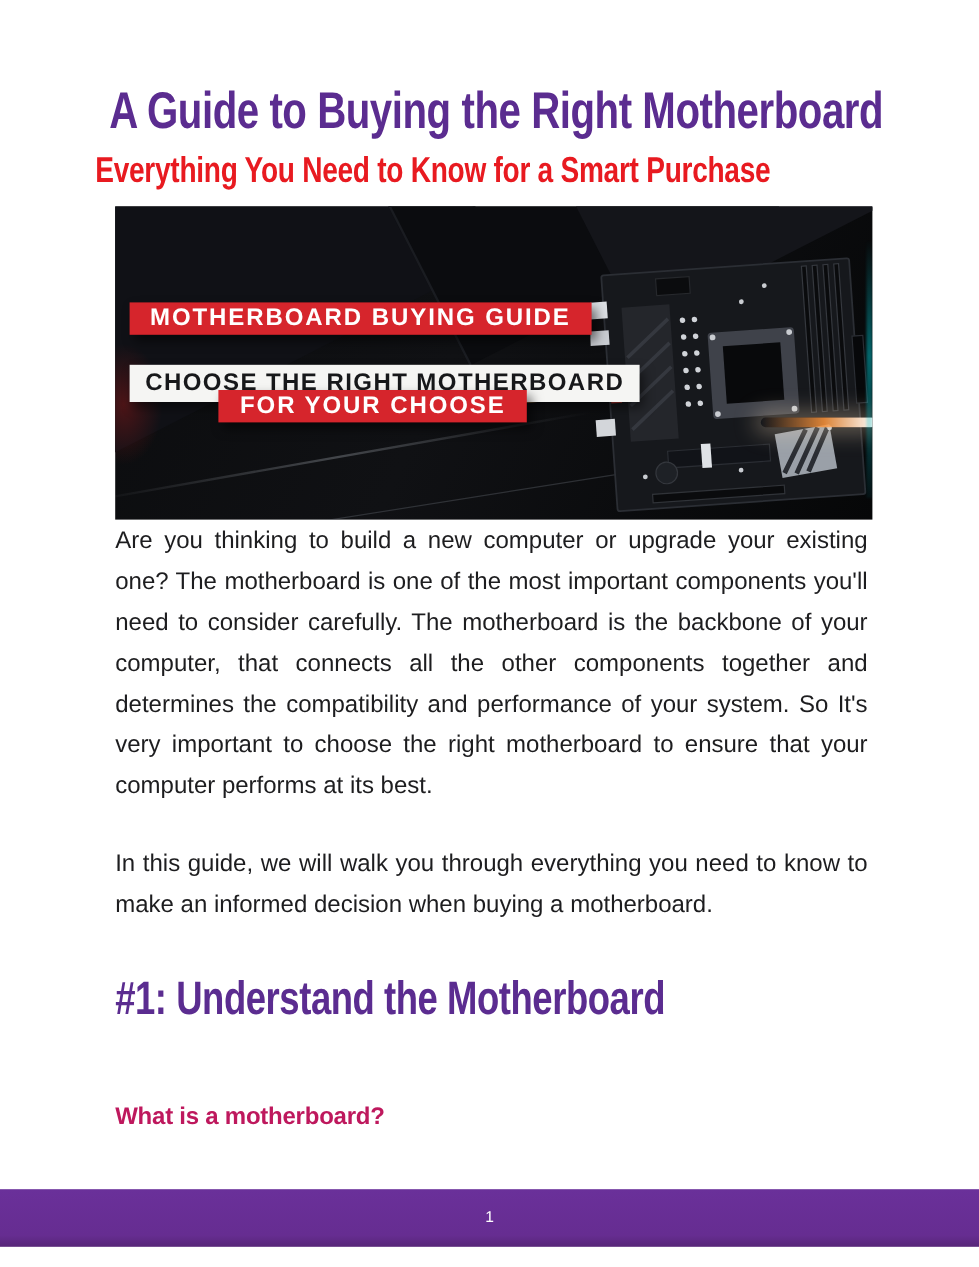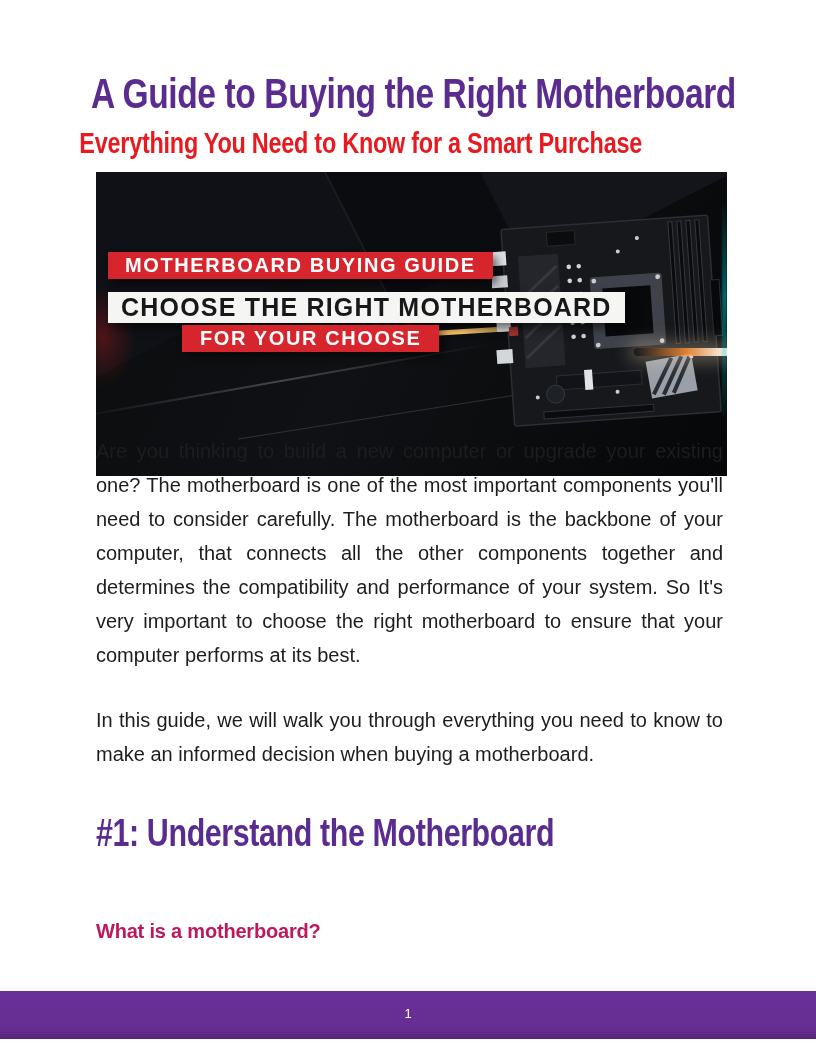--- a/index.html
+++ b/index.html
@@ -24,21 +24,21 @@
   .doc-subtitle {
     display:inline-block;
     font-size:30px; font-weight:700; line-height:1.15;
     color:#e81a20; letter-spacing:-0.3px;
     transform:scaleX(0.78); transform-origin:center;
     white-space:nowrap;
   }
 
   
   .hero {
-    position:absolute; left:96px; top:172px; width:631px; height:304px;
+    position:absolute; left:96px; top:172px; width:631px; height:261px;
     background:linear-gradient(115deg,#0b0c0e 0%, #101114 45%, #060708 100%);
     overflow:hidden;
   }
   .hero .panel { position:absolute; }
   .panel1 { left:-90px; top:-130px; width:370px; height:270px; background:#101116;
             border-right:2px solid #21242b; transform:rotate(-27deg); }
   .panel2 { left:225px; top:-160px; width:290px; height:240px; background:#0b0c0f;
             border-left:2px solid #1a1c21; transform:rotate(-27deg); }
   .panel3 { left:395px; top:-70px; width:220px; height:130px; background:#14151a;
             transform:rotate(-27deg); }
@@ -67,21 +67,21 @@
   }
   .mobo { position:absolute; right:0; top:20px; width:235px; height:241px; }
 
   
   .banner { position:absolute; white-space:nowrap; font-weight:700;
             box-shadow:4px 5px 9px rgba(0,0,0,.55); }
   .banner-red { background:#d6252c; color:#ffffff; }
   .banner-white { background:#f5f5f3; color:#17181a; }
   .banner1 { left:12px; top:80px;  height:27px; line-height:27px; font-size:20px;
              letter-spacing:1.6px; padding:0 17px; }
-  .banner2 { left:12px; top:120px; height:31px; line-height:31px; font-size:25px;
+  .banner2 { left:12px; top:132px; height:31px; line-height:31px; font-size:20px;
              letter-spacing:1.2px; padding:0 13px; }
   .banner3 { left:86px; top:153px; height:27px; line-height:27px; font-size:20px;
              letter-spacing:1.6px; padding:0 18px; }
 
   
   .para {
     position:absolute; left:96px; width:627px;
     font-size:20px; line-height:34px; color:#1d1d1f;
     text-align:justify; text-align-last:left;
   }

